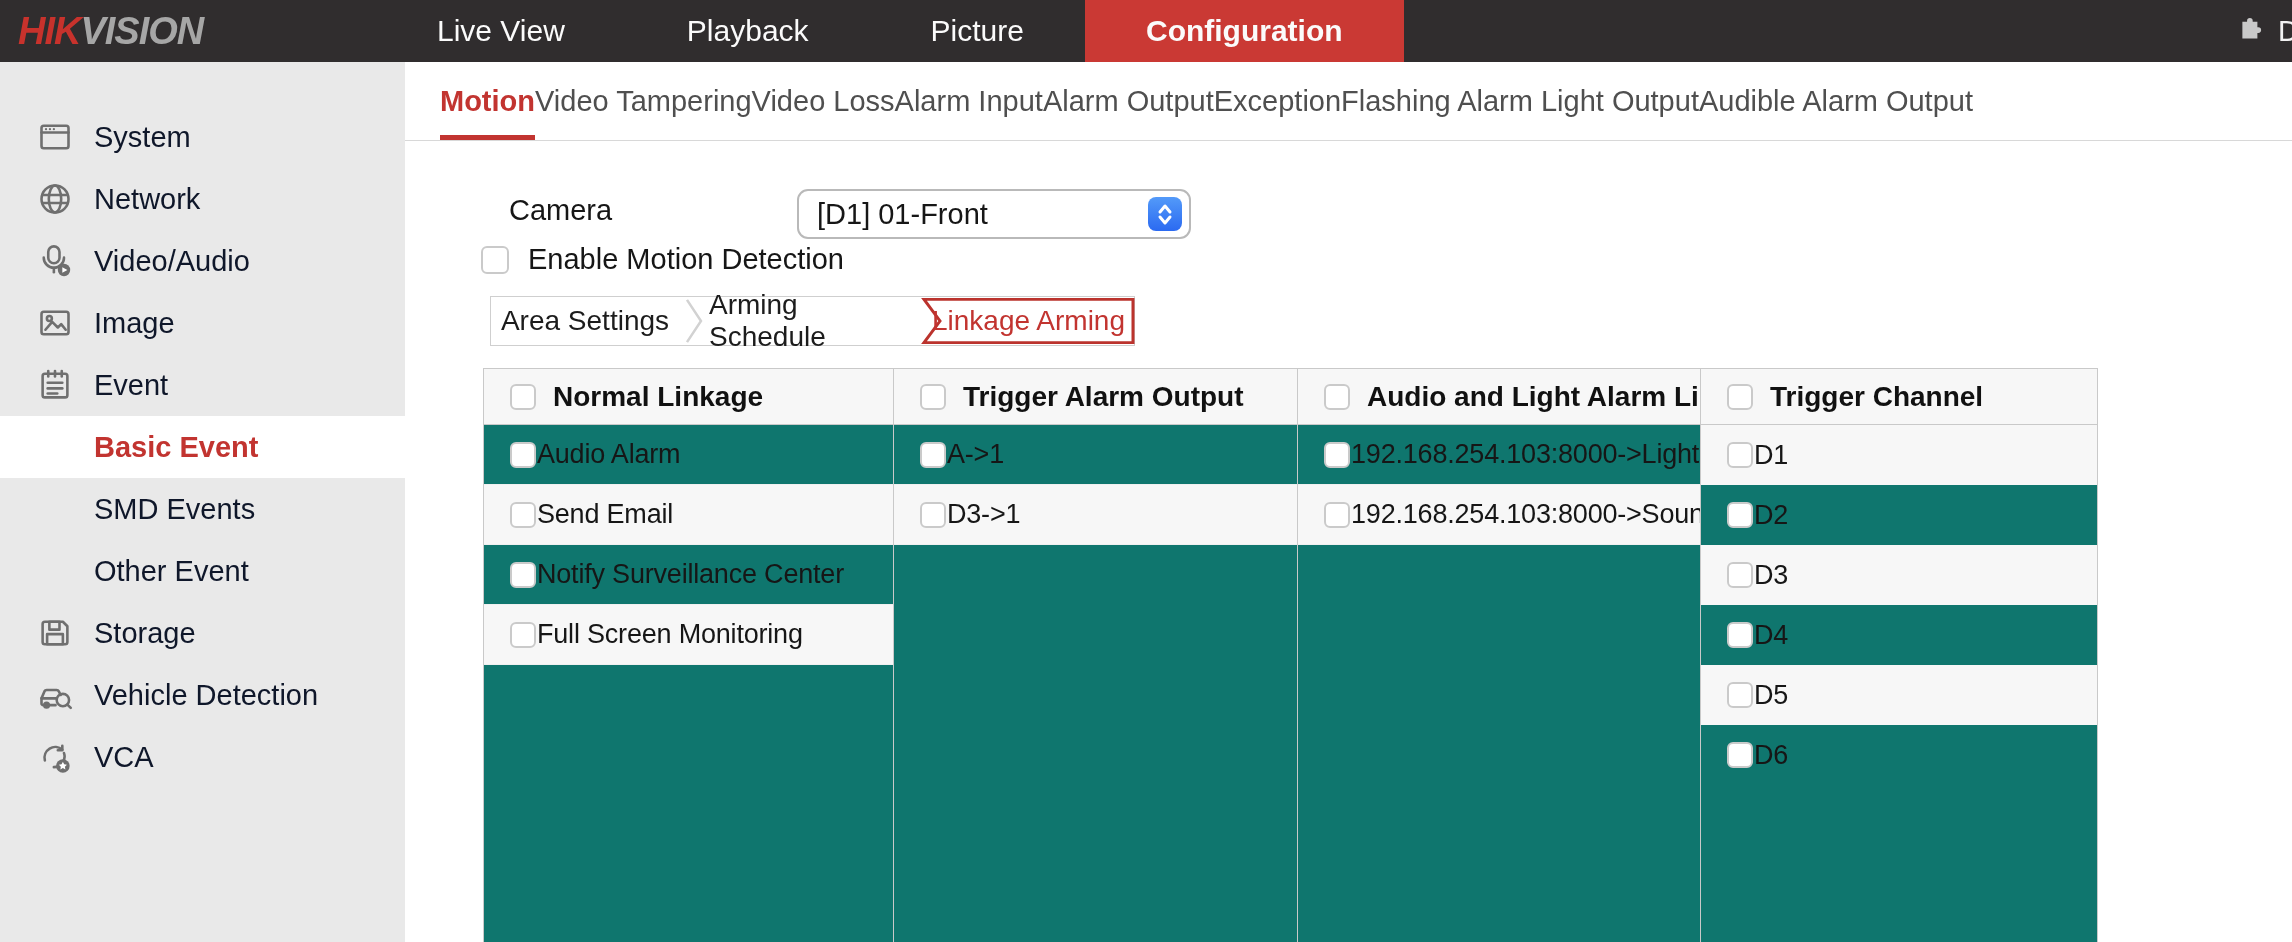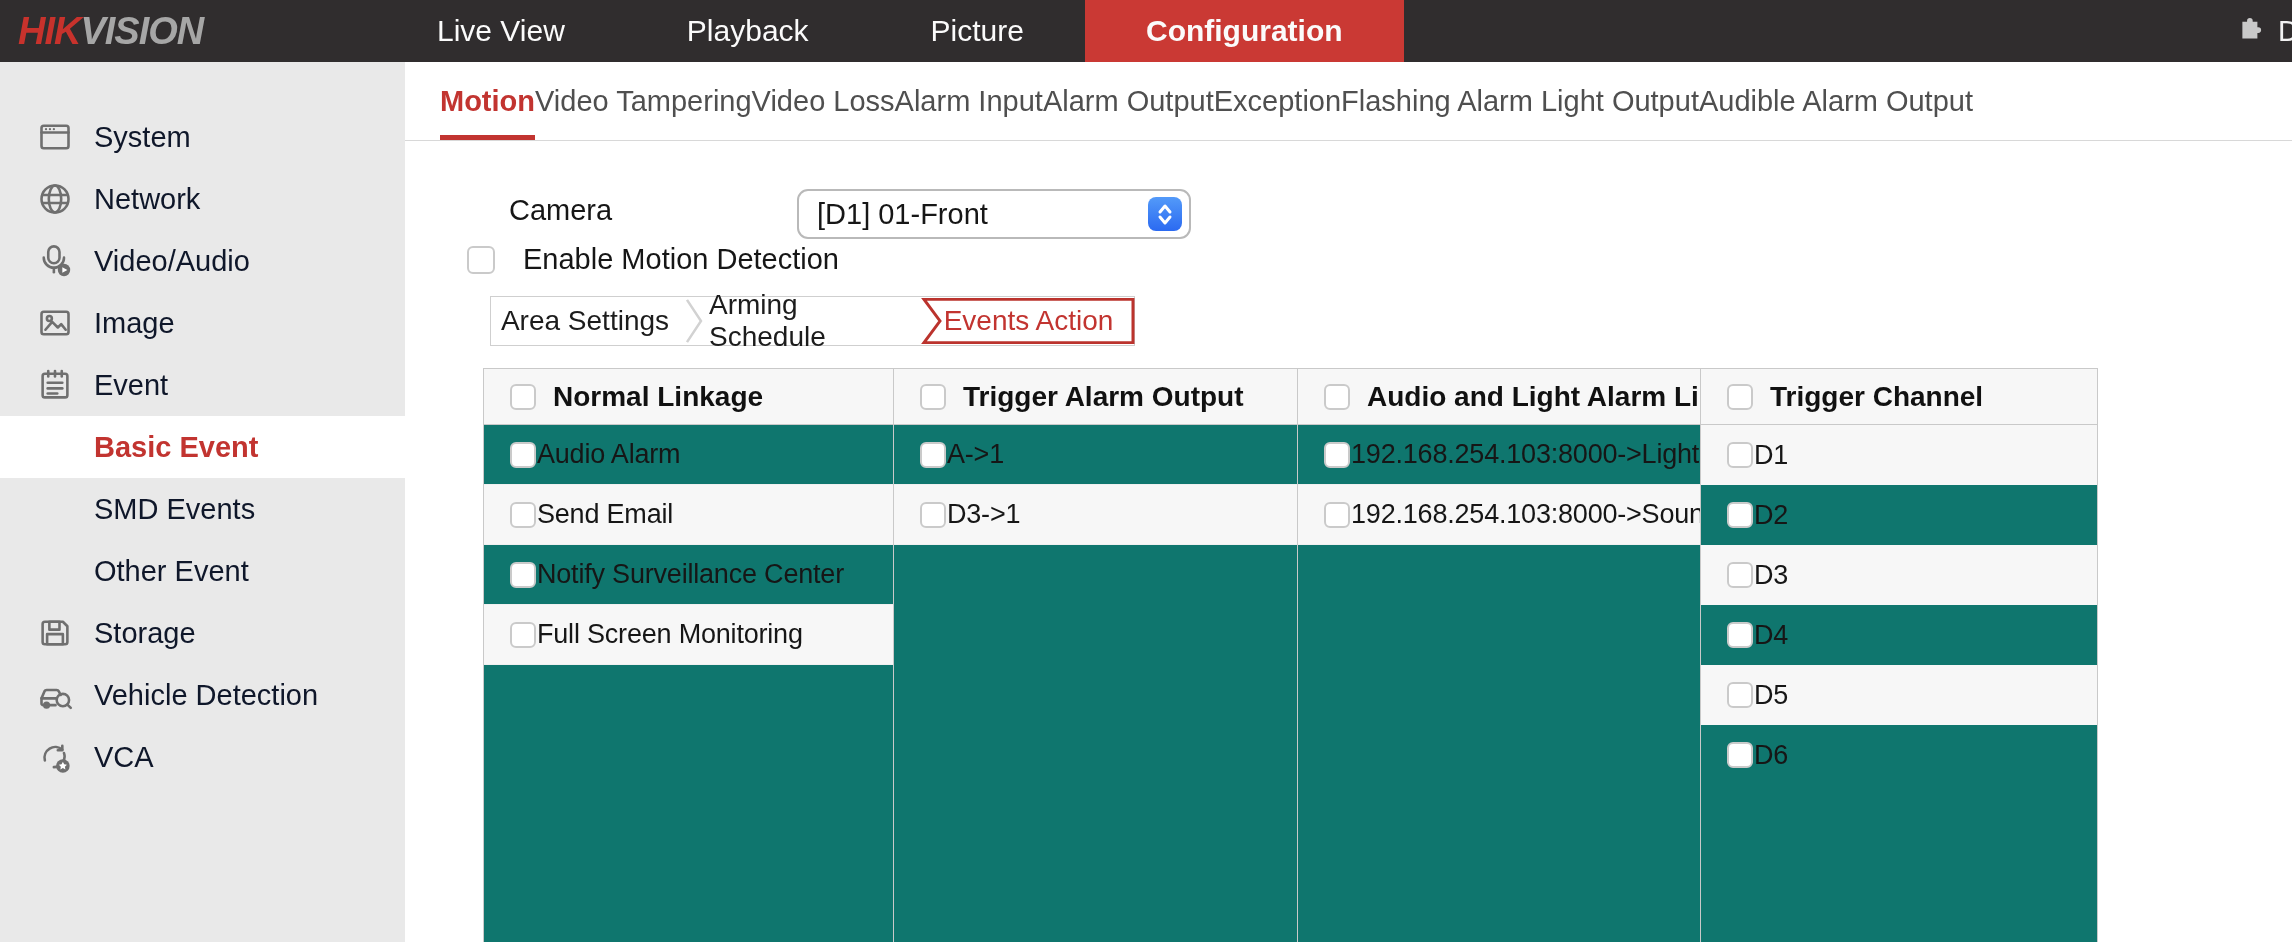--- a/index.html
+++ b/index.html
@@ -45,21 +45,21 @@
 
   .camera-label{position:absolute;left:85px;top:132px;font-size:29px;color:#161616;margin-left:19px;}
   .camera-select{position:absolute;left:392px;top:127px;width:394px;height:50px;border:2px solid #b9b9b9;
                  border-radius:11px;box-sizing:border-box;display:flex;align-items:center;padding-left:18px;
                  font-size:29px;color:#161616;cursor:pointer;background:#fff;}
   .select-stepper{position:absolute;right:7px;top:50%;transform:translateY(-50%);width:34px;height:34px;
                   border-radius:8px;background:linear-gradient(#539af9,#2b6af1);
                   display:flex;align-items:center;justify-content:center;}
   .select-stepper svg{width:28px;height:28px;}
 
-  .enable-row{position:absolute;left:62px;top:181px;display:flex;align-items:center;gap:28px;
+  .enable-row{position:absolute;left:76px;top:181px;display:flex;align-items:center;gap:19px;
               font-size:29px;color:#161616;cursor:pointer;}
 
   .cb{appearance:none;-webkit-appearance:none;width:26px;height:26px;border:2px solid #cacaca;border-radius:6px;
       background:#fff;margin:0;cursor:pointer;flex:none;box-sizing:border-box;}
   .cb-lg{width:28px;height:28px;}
 
   
   .wizard{position:absolute;left:85px;top:234px;width:645px;height:50px;border:1px solid #cfcfcf;
           box-sizing:border-box;display:flex;background:#fff;}
   .wstep{display:flex;align-items:center;justify-content:center;font-size:28px;color:#1c1c1c;cursor:pointer;flex:none;}
@@ -251,21 +251,21 @@
             <polyline points="8,3 22,25 8,47" fill="none" stroke="#d2d2d2" stroke-width="2.5"></polyline>
           </svg>
         </div>
         <div class="wstep" style="width: 212px;">
           <span>Arming Schedule</span>
         </div>
         <div class="wstep active" style="width: 215px;">
           <svg viewBox="0 0 215 50" preserveAspectRatio="none">
             <path d="M 3 2.5 H 212 V 47.5 H 3 L 19 25 Z" fill="none" stroke="#bb332d" stroke-width="3"></path>
           </svg>
-          <span>Events Action</span>
+          <span>Linkage Arming</span>
         </div>
       </div>
 
     <div class="linkage-table">
         <div class="tcol alt-even" style="width: 410px;">
           <div class="thead">
             <input type="checkbox" class="cb" style="">
             <span>Normal Linkage</span>
           </div>
           <div class="trows">

